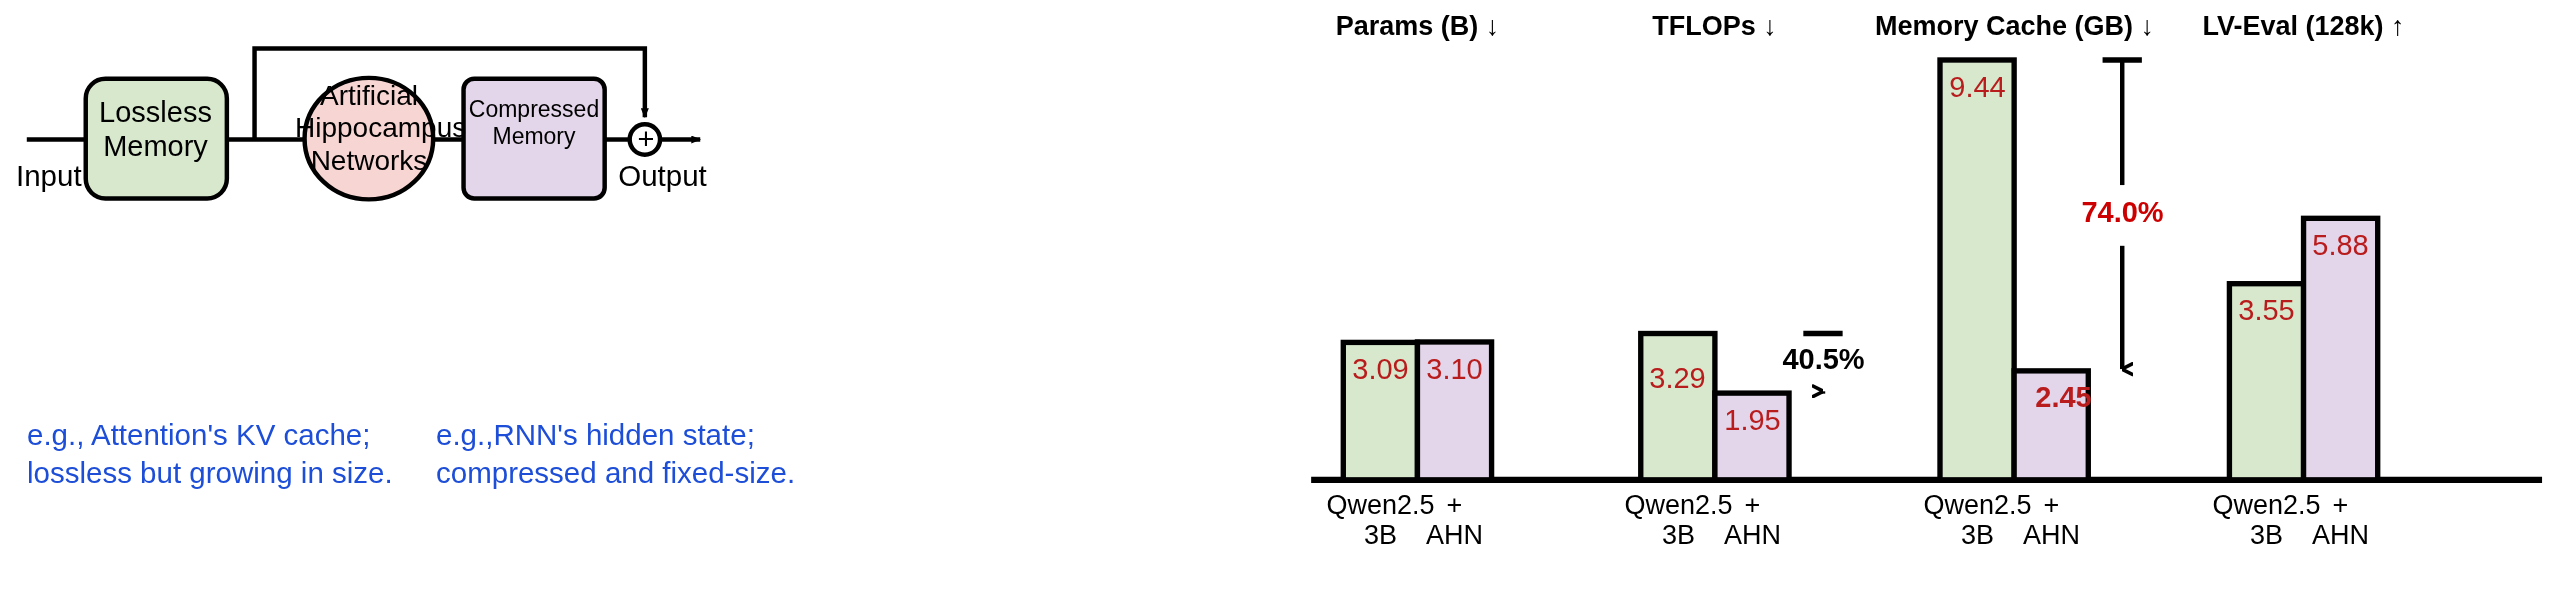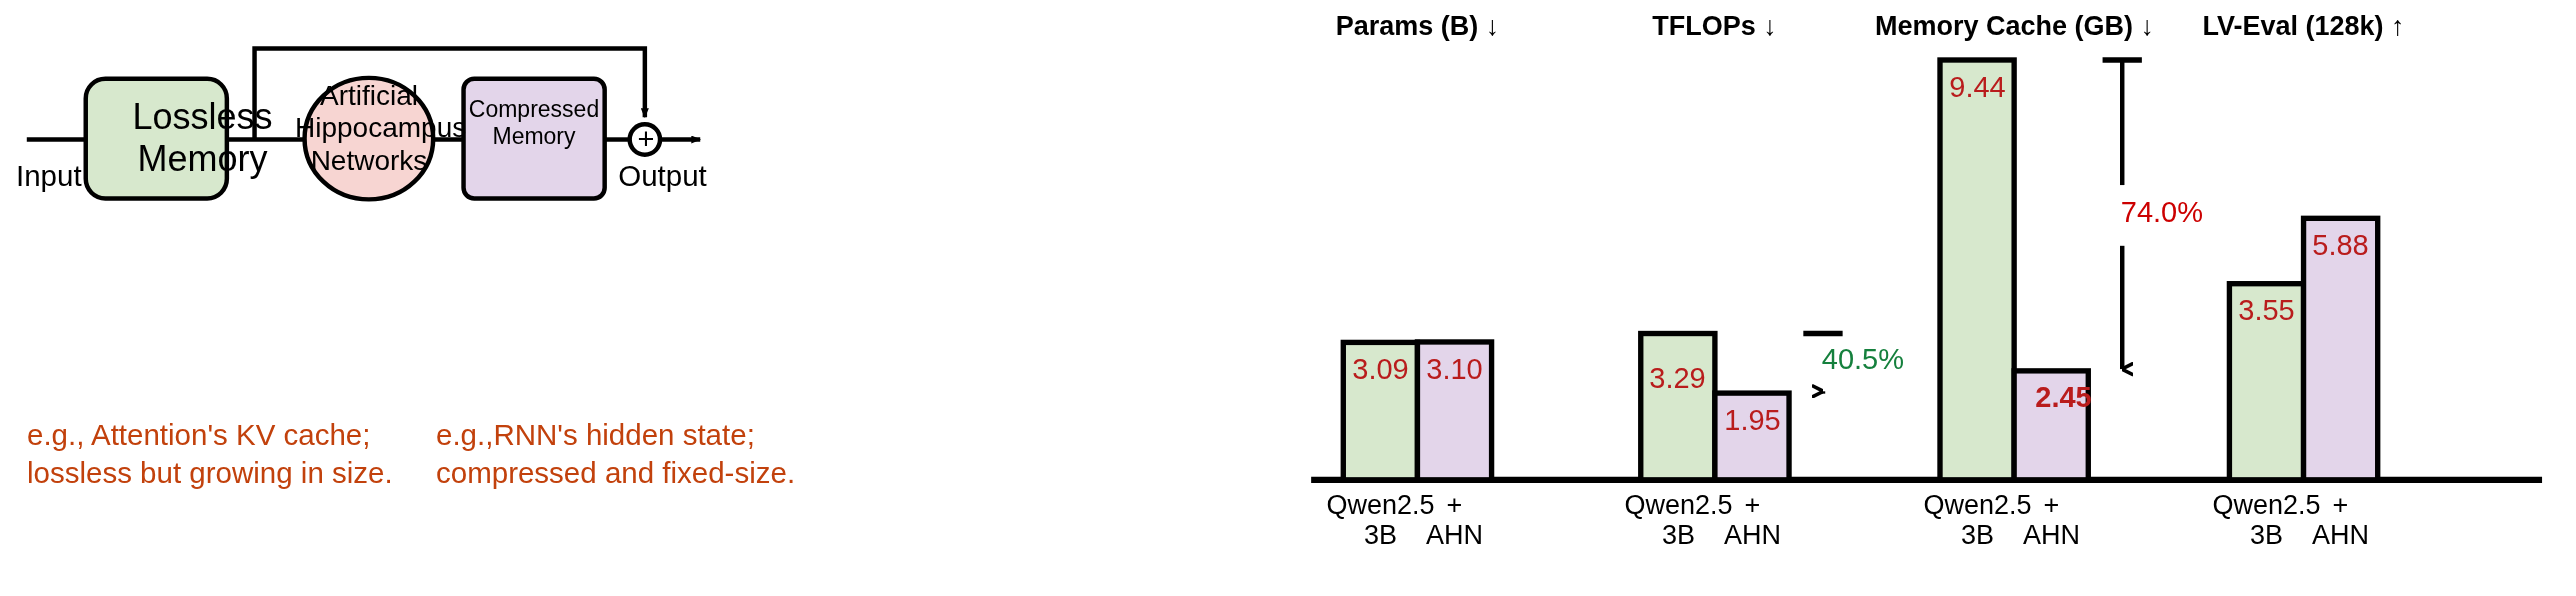--- a/index.html
+++ b/index.html
@@ -31,22 +31,21 @@
     text-align: center;
     color: #000;
     font-family: "Liberation Sans", sans-serif;
     line-height: 1.16;
     pointer-events: none;
     white-space: pre-line;
   }
 
   #lossless-memory-label {
     left: 85px; top: 96px; width: 141px;
-    font-size: 36px;
-    margin-left: 47px;
+    font-size: 29px;
   }
   #ahn-label {
     left: 295px; top: 80px; width: 148px;
     font-size: 28px;
   }
   #compressed-memory-label {
     left: 460px; top: 96px; width: 148px;
     font-size: 23px;
   }
   #input-label {
@@ -57,21 +56,21 @@
     left: 600px; top: 159px; width: 125px;
     font-size: 29.5px; text-align: center;
   }
   #plus-glyph {
     left: 631px; top: 124px; width: 30px;
     font-size: 29px; text-align: center; line-height: 30px;
   }
 
   .caption {
     position: absolute;
-    color: #c2410c;
+    color: #1d4ed8;
     font-size: 29.5px;
     line-height: 1.30;
     white-space: pre-line;
     font-family: "Liberation Sans", sans-serif;
   }
   #caption-lossless { left: 27px; top: 416px; width: 536px; text-align: left; }
   #caption-compressed { left: 436px; top: 416px; width: 536px; text-align: left; }
 
   
   #chart-panel {
@@ -101,23 +100,23 @@
     position: absolute;
     text-align: center;
     font-size: 27px;
     color: #000;
     line-height: 1.12;
     font-family: "Liberation Sans", sans-serif;
     white-space: pre-line;
   }
   .delta-label {
     position: absolute;
-    text-align: right;
+    text-align: center;
     font-size: 29px;
-    font-weight: normal;
+    font-weight: bold;
     font-family: "Liberation Sans", sans-serif;
     white-space: nowrap;
   }
 </style>
 </head>
 <body>
 
 <div id="root">
 
   <div id="diagram-panel">
@@ -216,21 +215,21 @@
         <div class="tick-label" style="left: 90px; top: 490px; width: 121px;">+
 AHN</div>
         <div class="chart-group-title" style="left: -32px; top: 10.7px; width: 291px;">Params (B) ↓</div>
         <div class="bar-value" style="left: 331px; top: 344px; width: 85px; margin-top: 18px;">3.29</div>
         <div class="tick-label" style="left: 314px; top: 490px; width: 121px;">Qwen2.5
 3B</div>
         <div class="bar-value" style="left: 406px; top: 404px; width: 85px;">1.95</div>
         <div class="tick-label" style="left: 388px; top: 490px; width: 121px;">+
 AHN</div>
         <div class="chart-group-title" style="left: 265px; top: 10.7px; width: 291px;">TFLOPs ↓</div>
-        <div class="delta-label" style="color: #15803d; left: 439px; top: 343px; width: 161px;">40.5%</div>
+        <div class="delta-label" style="color: #000000; left: 439px; top: 343px; width: 161px;">40.5%</div>
         <div class="bar-value" style="left: 631px; top: 71px; width: 85px;">9.44</div>
         <div class="tick-label" style="left: 613px; top: 490px; width: 121px;">Qwen2.5
 3B</div>
         <div class="bar-value" style="left: 717px; top: 381px; width: 85px; font-weight: bold;">2.45</div>
         <div class="tick-label" style="left: 687px; top: 490px; width: 121px;">+
 AHN</div>
         <div class="chart-group-title" style="left: 565px; top: 10.7px; width: 291px;">Memory Cache (GB) ↓</div>
         <div class="delta-label" style="color: rgb(204, 0, 0); left: 738px; top: 196px; width: 161px;">74.0%</div>
         <div class="bar-value" style="left: 920px; top: 294px; width: 85px;">3.55</div>
         <div class="tick-label" style="left: 902px; top: 490px; width: 121px;">Qwen2.5

